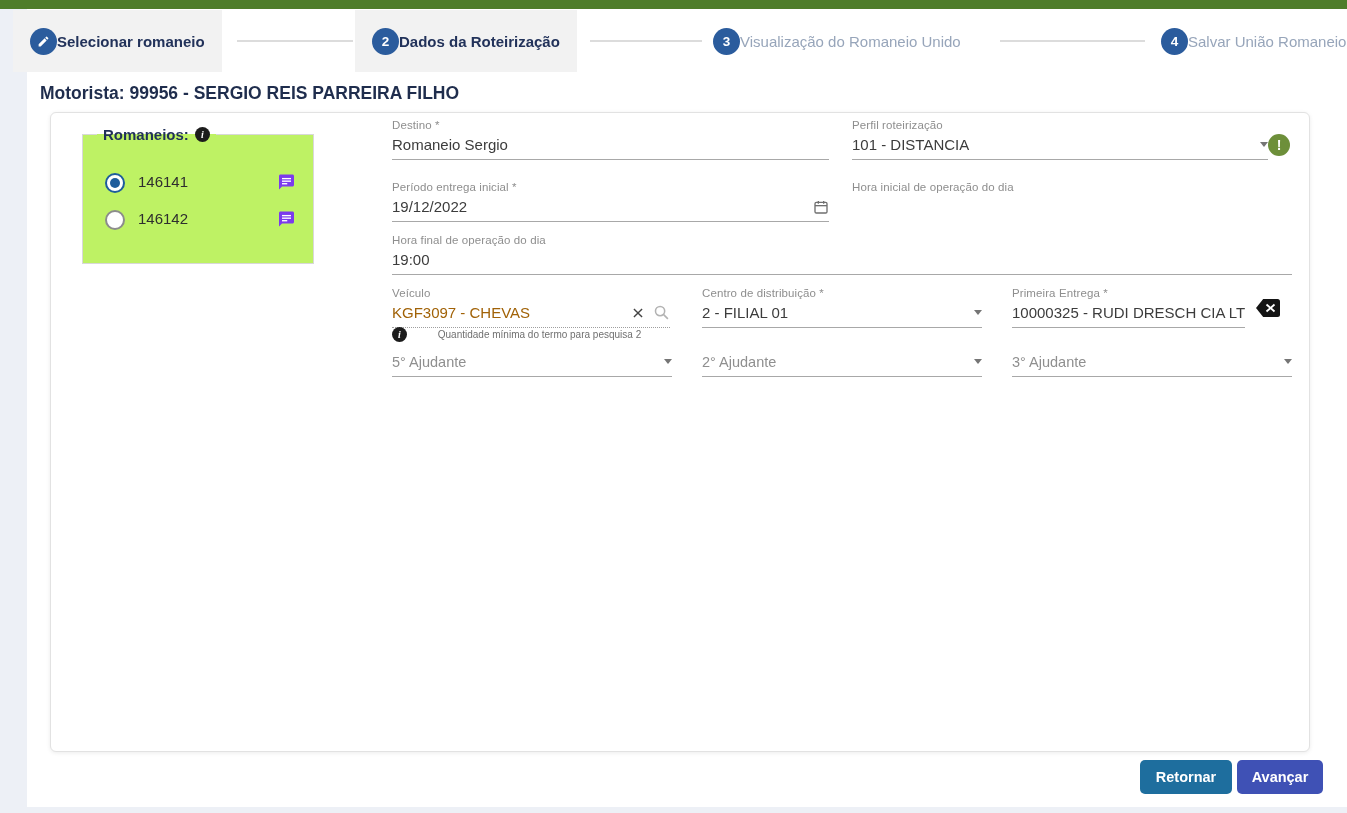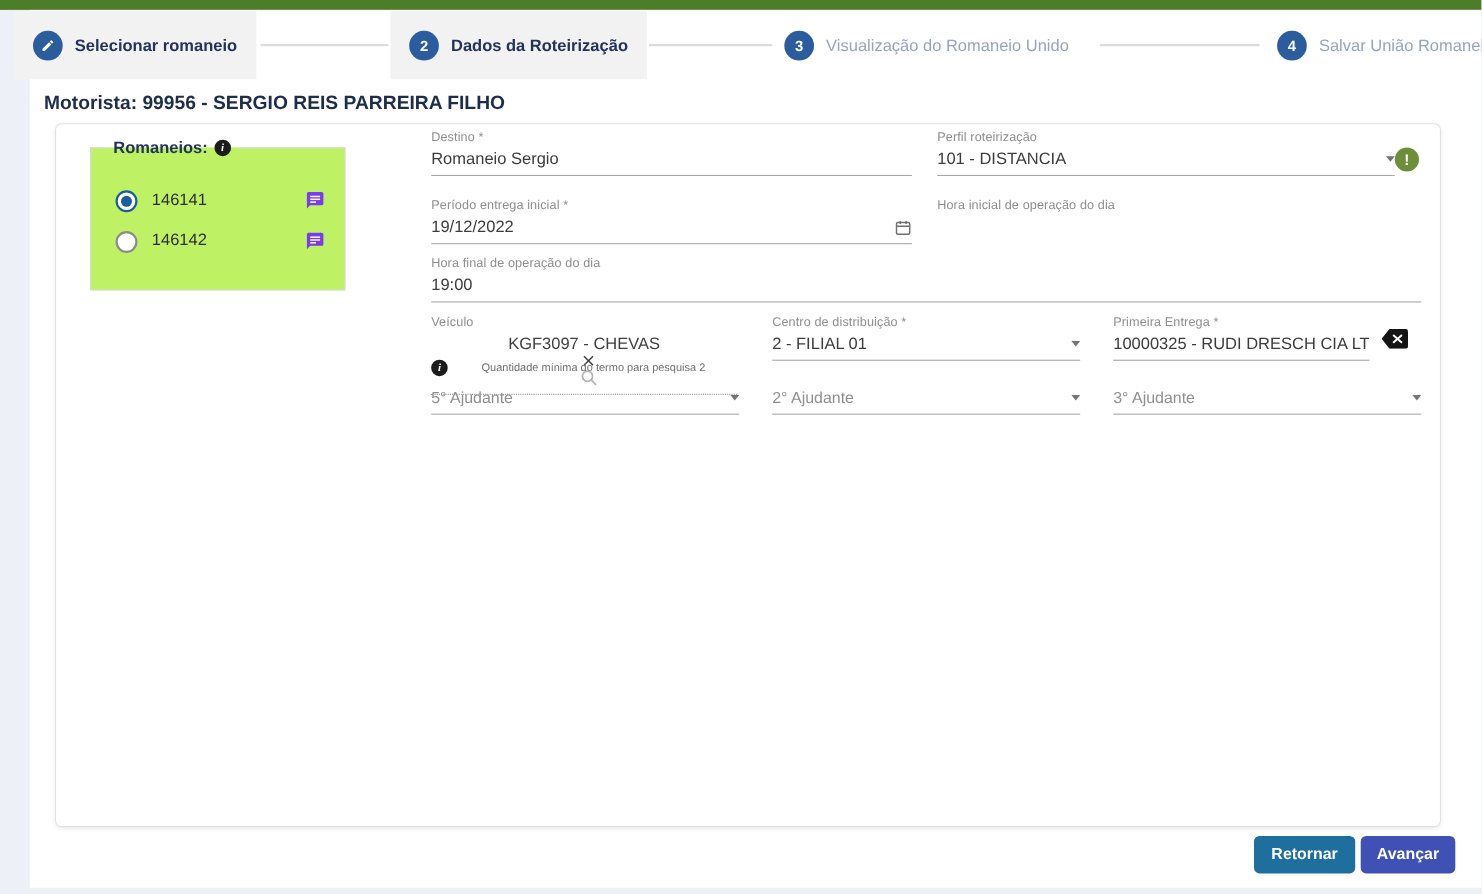--- a/index.html
+++ b/index.html
@@ -6,21 +6,21 @@
   html,body { background:#e9edf4; }
   .page {
     position: relative; width: 1347px; height: 813px;
     background: #edf0f6; overflow: hidden;
     font-family: "Liberation Sans", sans-serif;
   }
   .topbar { position:absolute; left:0; top:0; width:1347px; height:9px; background:#4e7d2a; }
   .panel  { position:absolute; left:27px; top:9px; width:1320px; height:798px; background:#ffffff; }
 
   
-  .step { position:absolute; top:10px; height:62px; display:flex; align-items:center; gap:11px; padding:0 17px; }
+  .step { position:absolute; top:10px; height:62px; display:flex; align-items:center; padding:0 17px; }
   .step.visited { background:#f2f2f2; }
   .step-circle {
     width:27px; height:27px; border-radius:50%; background:#2b5c9d; color:#fff;
     display:flex; align-items:center; justify-content:center;
     font-size:13.5px; font-weight:bold; flex:0 0 27px;
   }
   .step-label { font-size:15px; color:#22325a; white-space:nowrap; }
   .step-label.semibold { font-weight:600; }
   .step-label.bold { font-weight:700; }
   .step-label.pending { color:#97a5ba; font-weight:400; }
@@ -59,21 +59,21 @@
   .chat-btn { margin-left:auto; display:inline-flex; cursor:pointer; }
 
   
   .field { position:absolute; }
   .f-label { font-size:11.5px; color:#8e8e8e; letter-spacing:.1px; }
   .f-value {
     display:flex; align-items:center; font-size:15px; color:#3c3c3c;
     padding:5px 0 6px; border-bottom:1px solid #a8a8a8; min-height:29px;
   }
   .f-value .val { flex:1; white-space:nowrap; overflow:hidden; }
-  .f-value.disabled { color:#404040; border-bottom:1px dotted #9e9e9e;flex-direction:column; }
+  .f-value.disabled { color:#a16207; border-bottom:1px dotted #9e9e9e; }
   .f-value.placeholder { color:#8f8f8f; font-size:14.5px; }
   .caret { width:0; height:0; border-left:4.5px solid transparent; border-right:4.5px solid transparent;
     border-top:5.5px solid #757575; margin-left:8px; flex:0 0 auto; }
   .icon-btn { display:inline-flex; align-items:center; margin-left:8px; cursor:pointer; flex:0 0 auto; }
 
   .warning-badge {
     position:absolute; left:1268px; top:134px; width:22px; height:22px; border-radius:50%;
     background:#6d8f3a; color:#fff; font-weight:bold; font-size:14px;
     display:flex; align-items:center; justify-content:center;
   }

